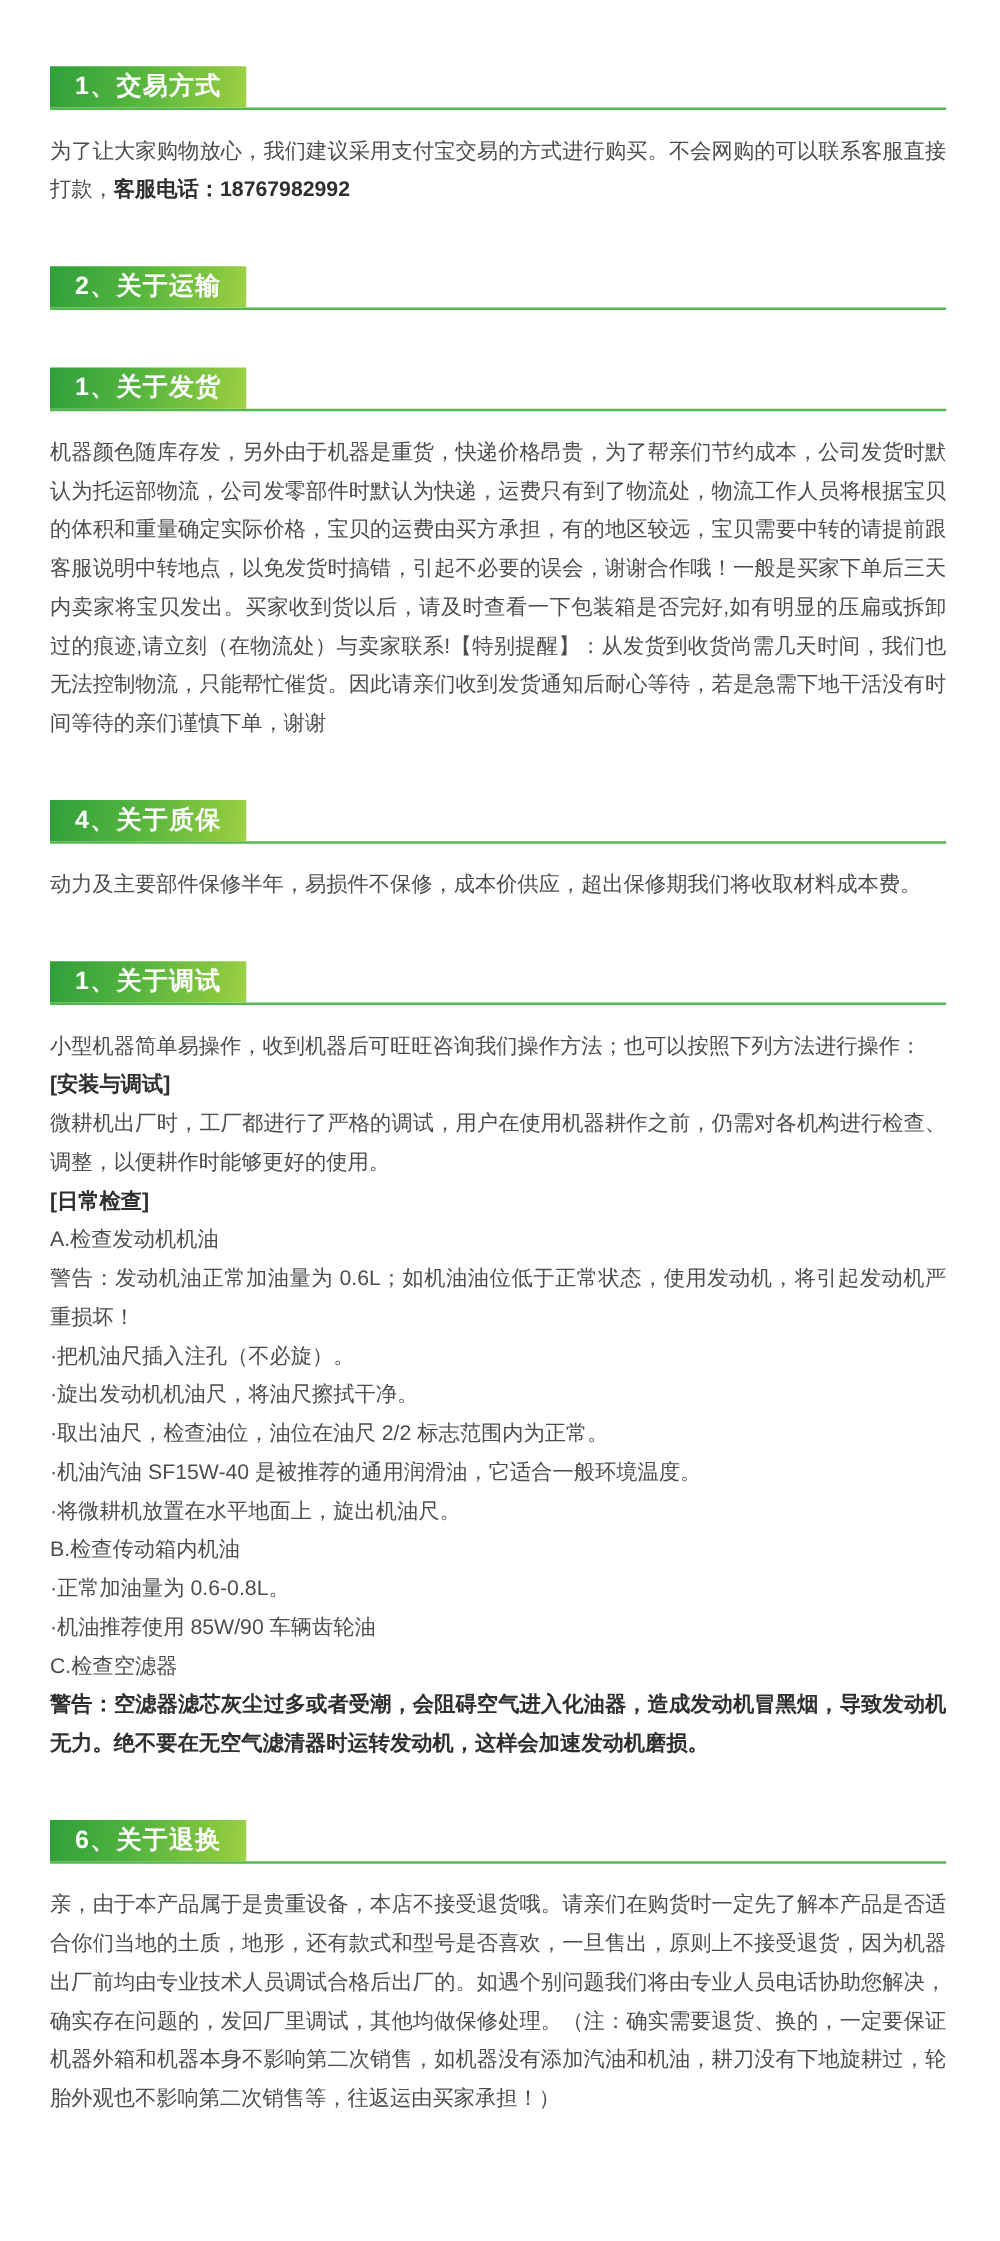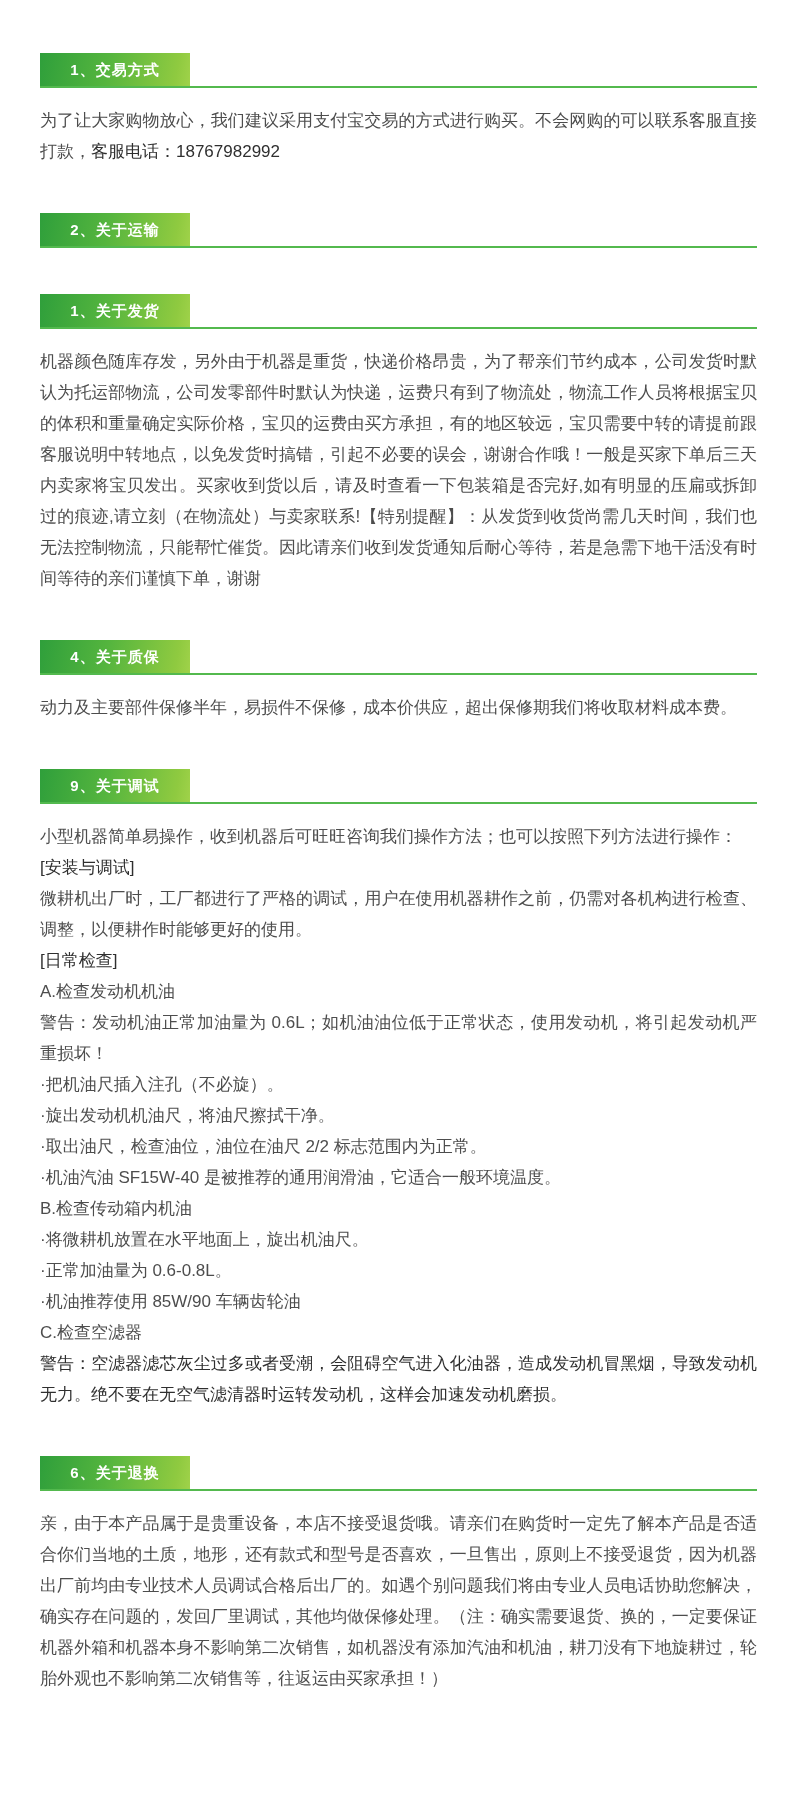--- a/index.html
+++ b/index.html
@@ -27,41 +27,41 @@
   .section-head {
     border-bottom: 2px solid #53b94e;
     line-height: 0;
   }
   .badge {
     display: inline-block;
     box-sizing: border-box;
     min-width: 150px;
     padding: 0 20px;
     line-height: 33px;
-    font-size: 15px;
+    font-size: 20px;
     font-weight: bold;
     letter-spacing: 1px;
     color: #ffffff;
     background: linear-gradient(100deg, #2f9f3b 0%, #55b53e 45%, #8fca40 90%, #a0d24a 100%);
     text-align: center;
     vertical-align: bottom;
   }
   .section-body {
     padding-top: 17px;
   }
   .para {
     margin: 0;
     font-size: 17px;
     line-height: 31px;
     color: #4d4d4d;
     text-align: justify;
     word-break: break-all;
   }
   .para .b {
-    font-weight: normal;
+    font-weight: bold;
     color: #2f2f2f;
   }
 </style>
 </head>
 <body>
 
 <div class="page">
   <div id="sections">
   <section class="section">
     <div class="section-head">
@@ -91,35 +91,35 @@
     <div class="section-head">
       <span class="badge">4、关于质保</span>
     </div>
     <div class="section-body">
           <p class="para"><span>动力及主要部件保修半年，易损件不保修，成本价供应，超出保修期我们将收取材料成本费。</span></p>
         </div>
   </section>
 
   <section class="section">
     <div class="section-head">
-      <span class="badge">9、关于调试</span>
+      <span class="badge">1、关于调试</span>
     </div>
     <div class="section-body">
           <p class="para"><span>小型机器简单易操作，收到机器后可旺旺咨询我们操作方法；也可以按照下列方法进行操作：</span></p>
           <p class="para"><span class="b">[安装与调试]</span></p>
           <p class="para"><span>微耕机出厂时，工厂都进行了严格的调试，用户在使用机器耕作之前，仍需对各机构进行检查、调整，以便耕作时能够更好的使用。</span></p>
           <p class="para"><span class="b">[日常检查]</span></p>
           <p class="para"><span>A.检查发动机机油</span></p>
           <p class="para"><span>警告：发动机油正常加油量为  0.6L；如机油油位低于正常状态，使用发动机，将引起发动机严重损坏！</span></p>
           <p class="para"><span>·把机油尺插入注孔（不必旋）。</span></p>
           <p class="para"><span>·旋出发动机机油尺，将油尺擦拭干净。</span></p>
           <p class="para"><span>·取出油尺，检查油位，油位在油尺 2/2 标志范围内为正常。</span></p>
           <p class="para"><span>·机油汽油 SF15W-40 是被推荐的通用润滑油，它适合一般环境温度。</span></p>
+          <p class="para"><span>·将微耕机放置在水平地面上，旋出机油尺。</span></p>
           <p class="para"><span>B.检查传动箱内机油</span></p>
-          <p class="para"><span>·将微耕机放置在水平地面上，旋出机油尺。</span></p>
           <p class="para"><span>·正常加油量为 0.6-0.8L。</span></p>
           <p class="para"><span>·机油推荐使用 85W/90 车辆齿轮油</span></p>
           <p class="para"><span>C.检查空滤器</span></p>
           <p class="para"><span class="b">警告：空滤器滤芯灰尘过多或者受潮，会阻碍空气进入化油器，造成发动机冒黑烟，导致发动机无力。绝不要在无空气滤清器时运转发动机，这样会加速发动机磨损。</span></p>
         </div>
   </section>
 
   <section class="section">
     <div class="section-head">
       <span class="badge">6、关于退换</span>

